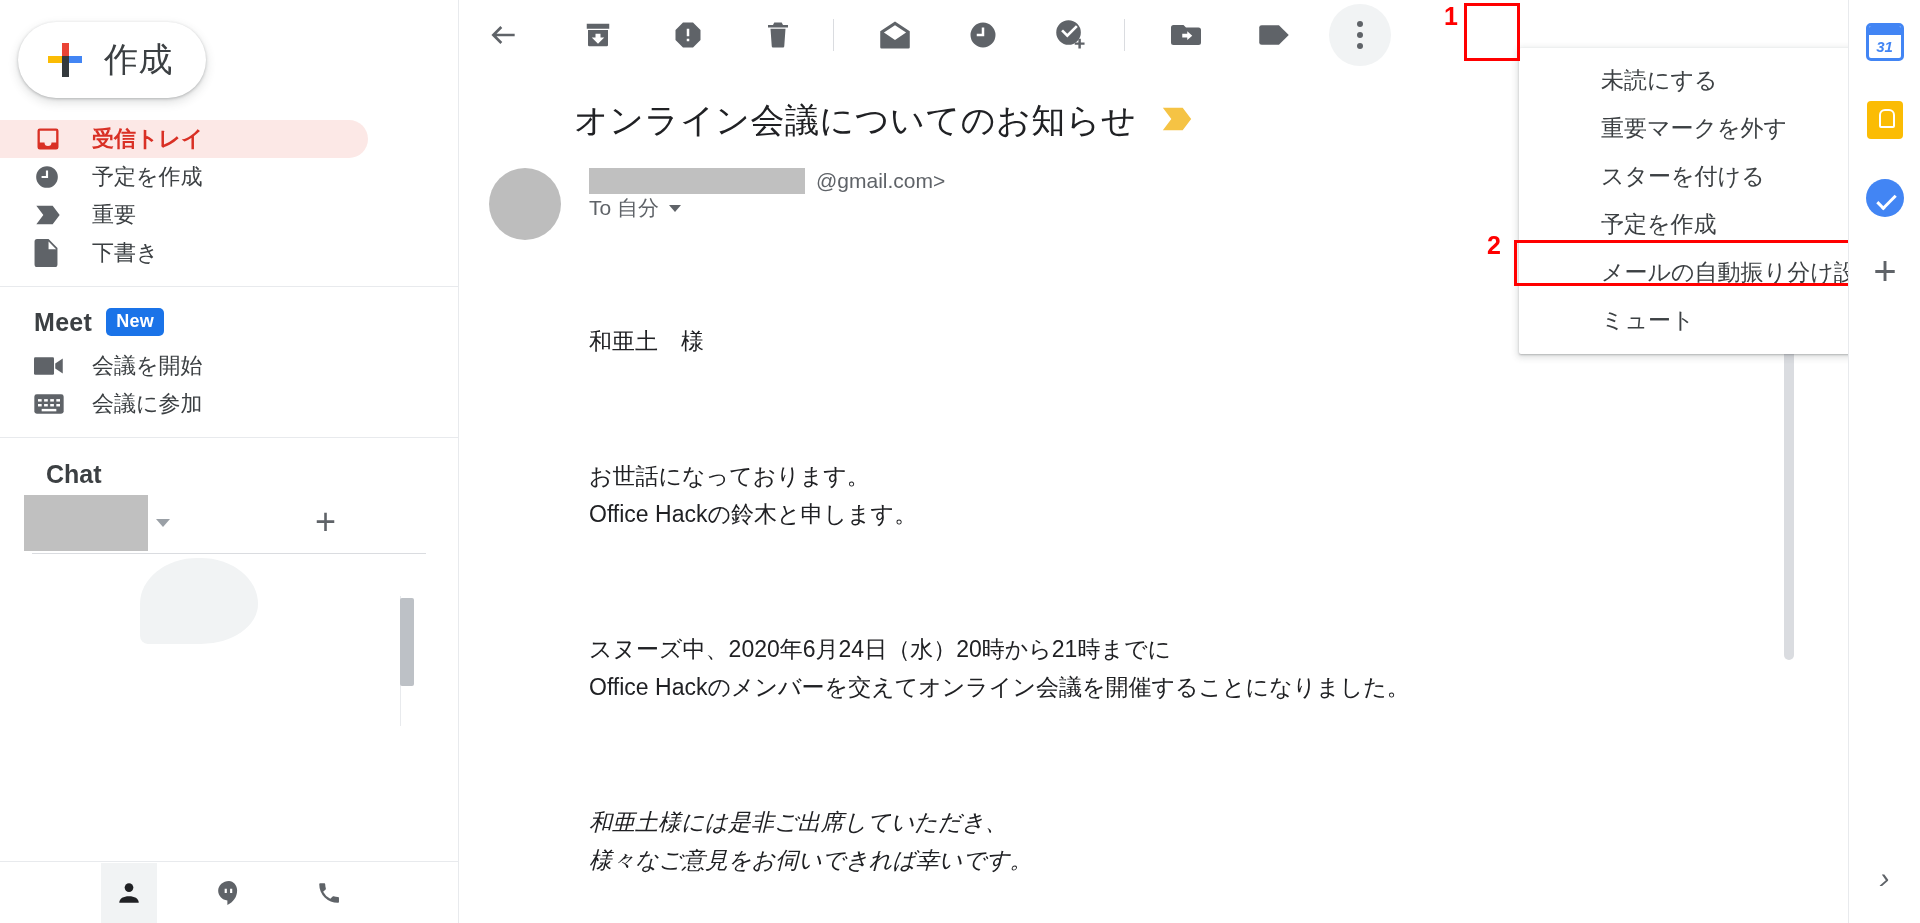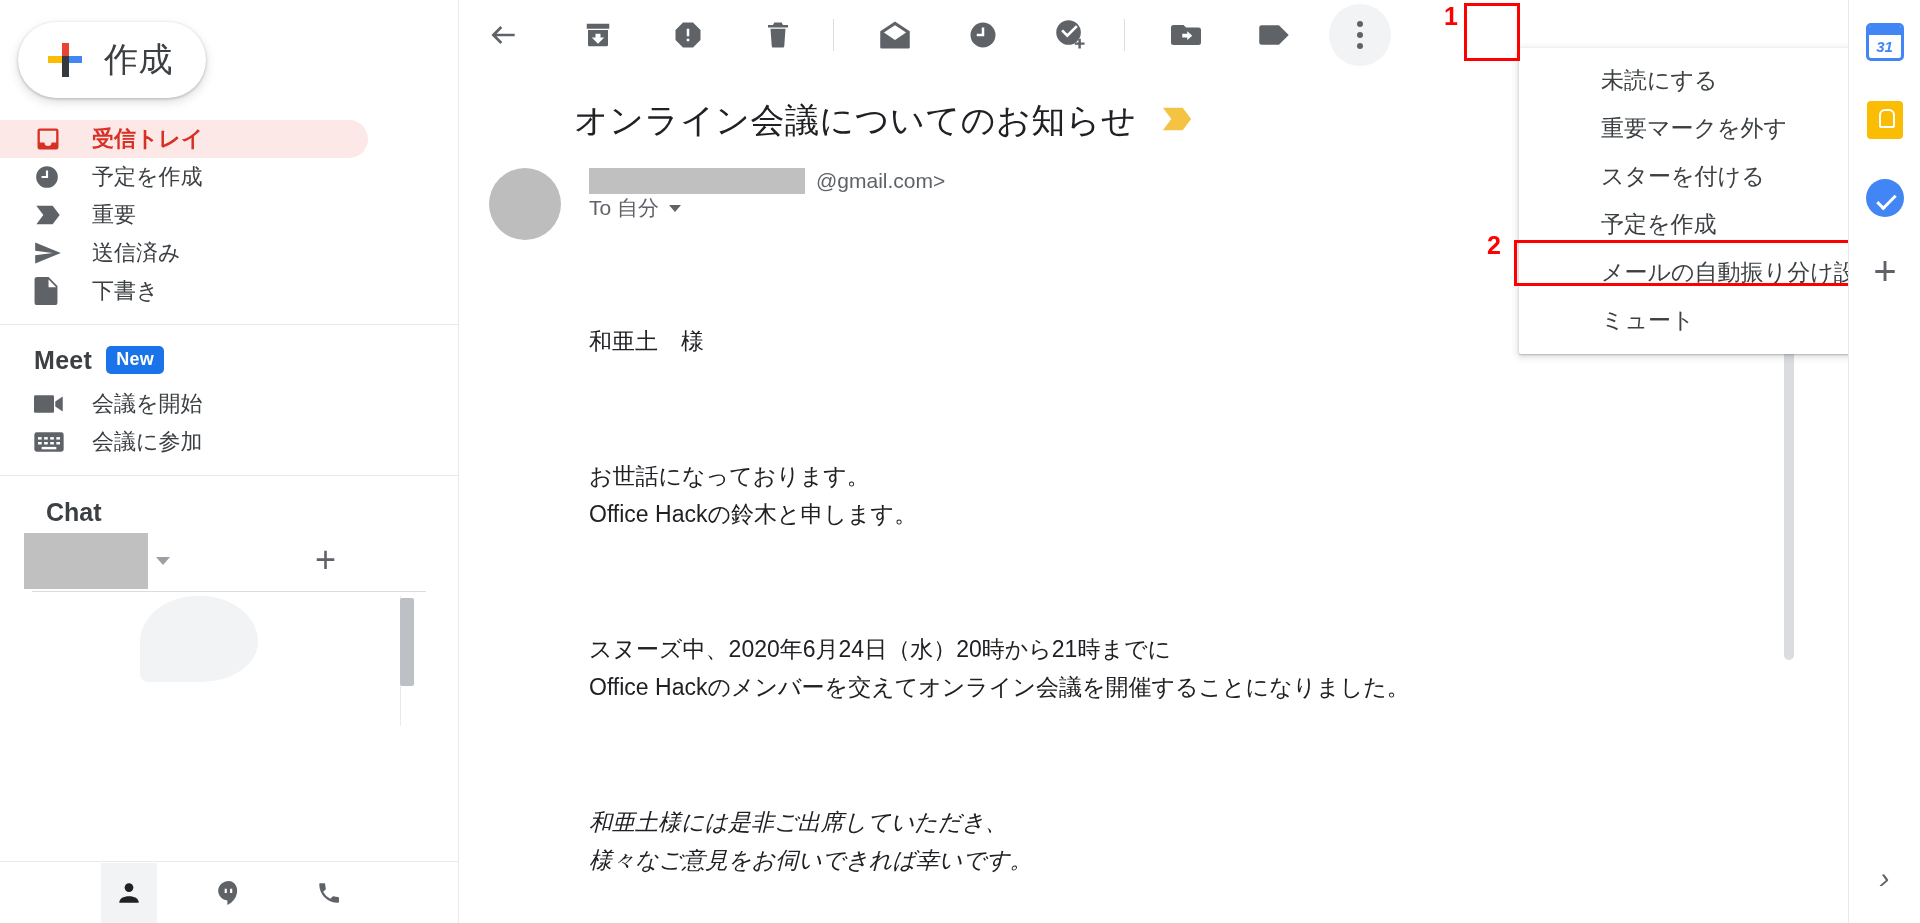--- a/index.html
+++ b/index.html
@@ -273,28 +273,20 @@
         </span>
         <span class="lbl">予定を作成</span>
       </div>
       <div class="nav-item">
         <span class="ico">
           <svg width="28" height="22" viewBox="0 0 24 18" fill="#5f6368">
               <path d="M2 1h14l6 8-6 8H2l6-8z"></path>
             </svg>
         </span>
         <span class="lbl">重要</span>
-      </div>
-      <div class="nav-item">
-        <span class="ico">
-          <svg width="28" height="24" viewBox="0 0 24 20" fill="#5f6368">
-              <path d="M1 19l22-9L1 1l0 7 15 2-15 2z"></path>
-            </svg>
-        </span>
-        <span class="lbl">送信済み</span>
       </div>
       <div class="nav-item">
         <span class="ico">
           <svg width="24" height="28" viewBox="0 0 18 22" fill="#5f6368">
               <path d="M11 0H2a2 2 0 00-2 2v18a2 2 0 002 2h14a2 2 0 002-2V7l-7-7zm0 8V2l6 6h-6z"></path>
             </svg>
         </span>
         <span class="lbl">下書き</span>
       </div>
     </div>

